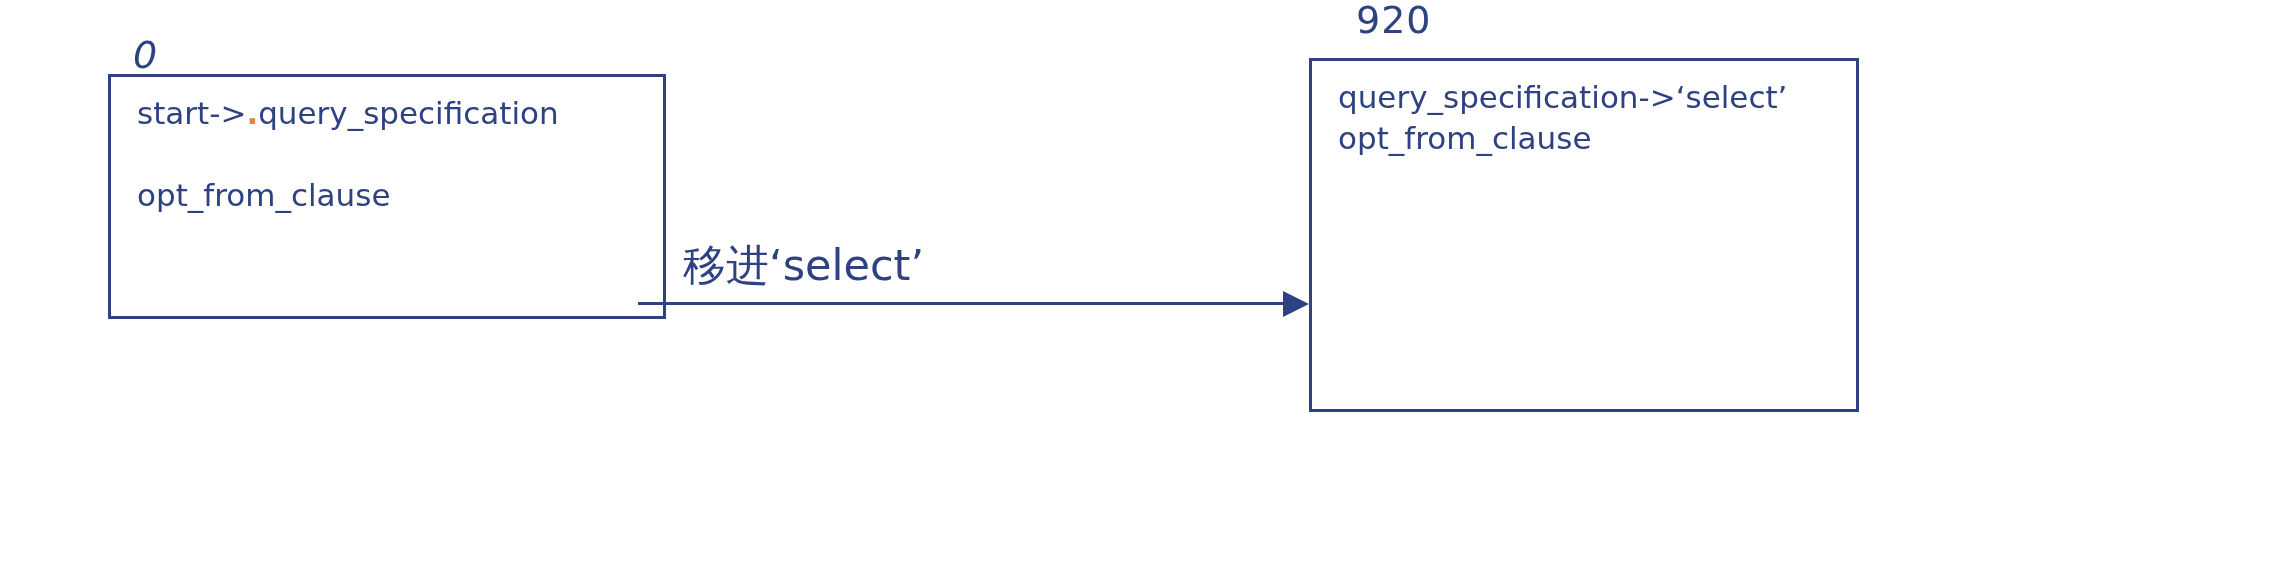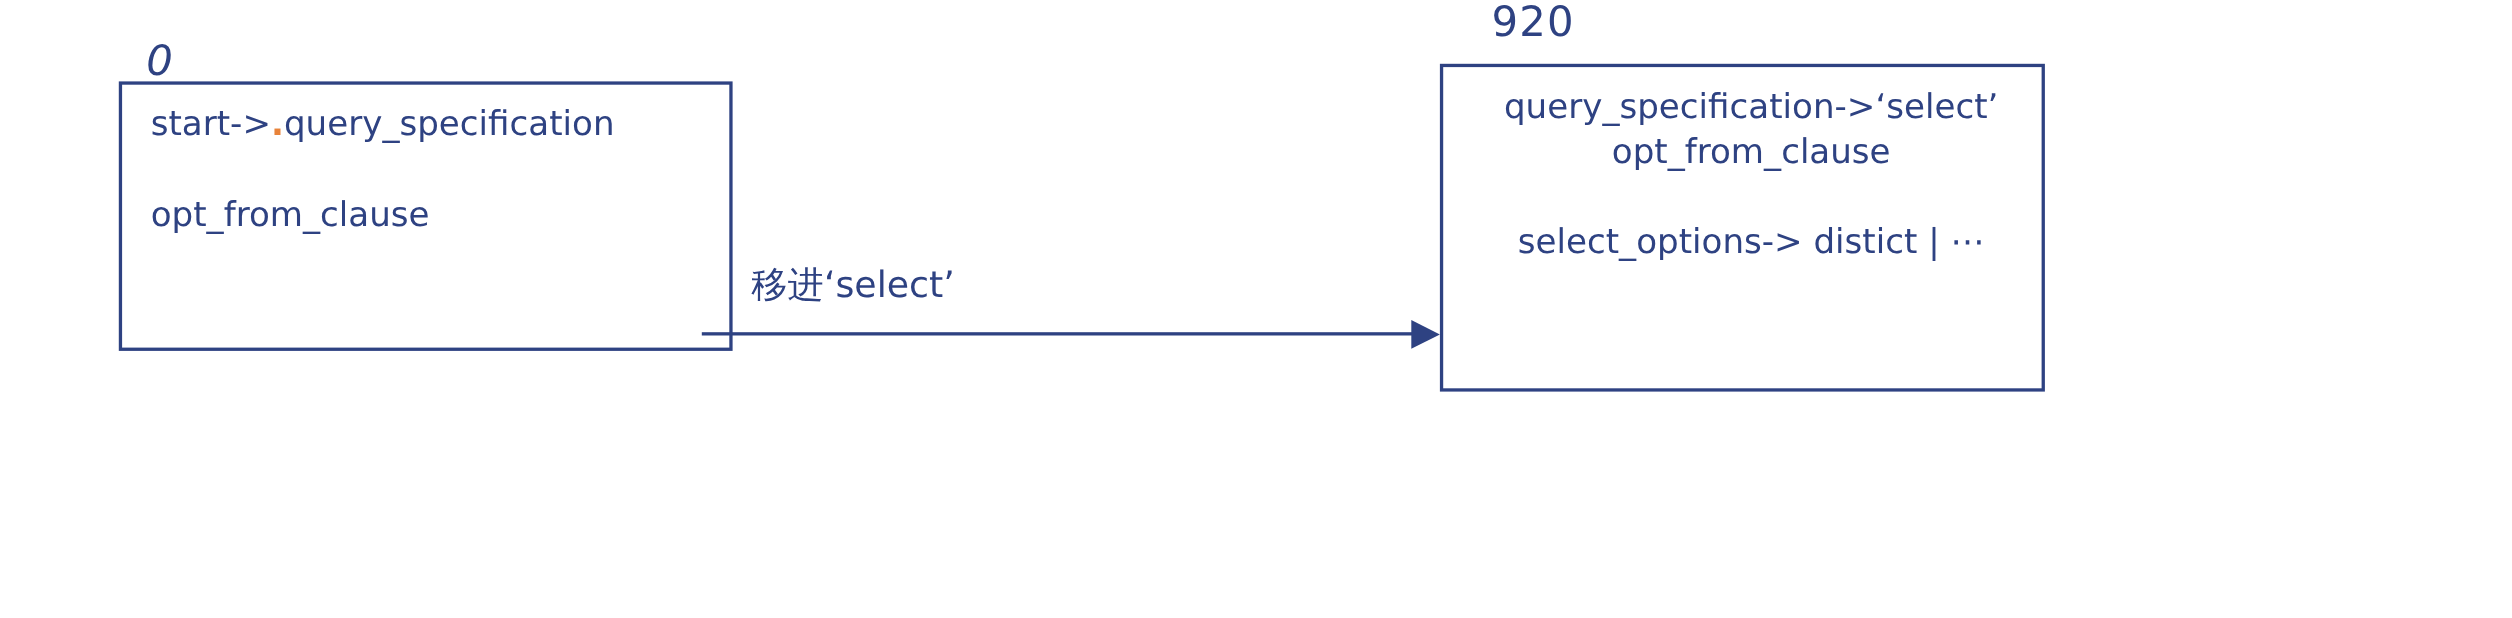--- a/index.html
+++ b/index.html
@@ -30,21 +30,21 @@
   #label-right { left: 1356px; top: -2px; font-style: normal; }
 
   
   .itembox {
     position: absolute;
     box-sizing: border-box;
     border: 3px solid #2e4282;
     background: #ffffff;
   }
   #box-left  { left: 108px;  top: 74px;  width: 558px; height: 245px; text-decoration: underline; }
-  #box-right { left: 1309px; top: 58px;  width: 550px; height: 298px; text-align: center; }
+  #box-right { left: 1309px; top: 58px;  width: 550px; height: 354px; }
 
   .item-lines {
     position: absolute;
     left: 26px;
     top: 16px;
     right: 10px;
   }
   .line {
     font-family: "DejaVu Sans", sans-serif;
     font-size: 31px;
@@ -83,21 +83,21 @@
     height: 0;
     border-top: 13px solid transparent;
     border-bottom: 13px solid transparent;
     border-left: 26px solid #2e4282;
   }
   #arrow-label {
     position: absolute;
     left: 683px;
     top: 237px;
     font-family: "DejaVu Sans", sans-serif;
-    font-size: 33px;
+    font-size: 43px;
     color: #2e4282;
     white-space: nowrap;
   }
 </style>
 </head>
 <body>
 
 <div id="canvas">
 
   <div class="state-label" id="label-left">0</div>
@@ -116,17 +116,16 @@
   </div>
   <div id="arrow-label">移进‘select’</div>
 
   <div class="state-label" id="label-right">920</div>
 
   <div class="itembox" id="box-right">
     <div class="item-lines" id="right-lines">
         <div class="line"><span>query_specification-&gt;‘select’</span></div>
         <div class="line"><span>opt_from_clause</span></div>
         <div class="line spacer"></div>
-        <div class="line"><span>select_options-&gt; distict | ⋯</span></div>
       </div>
   </div>
 
 </div>
 
 </body></html>

